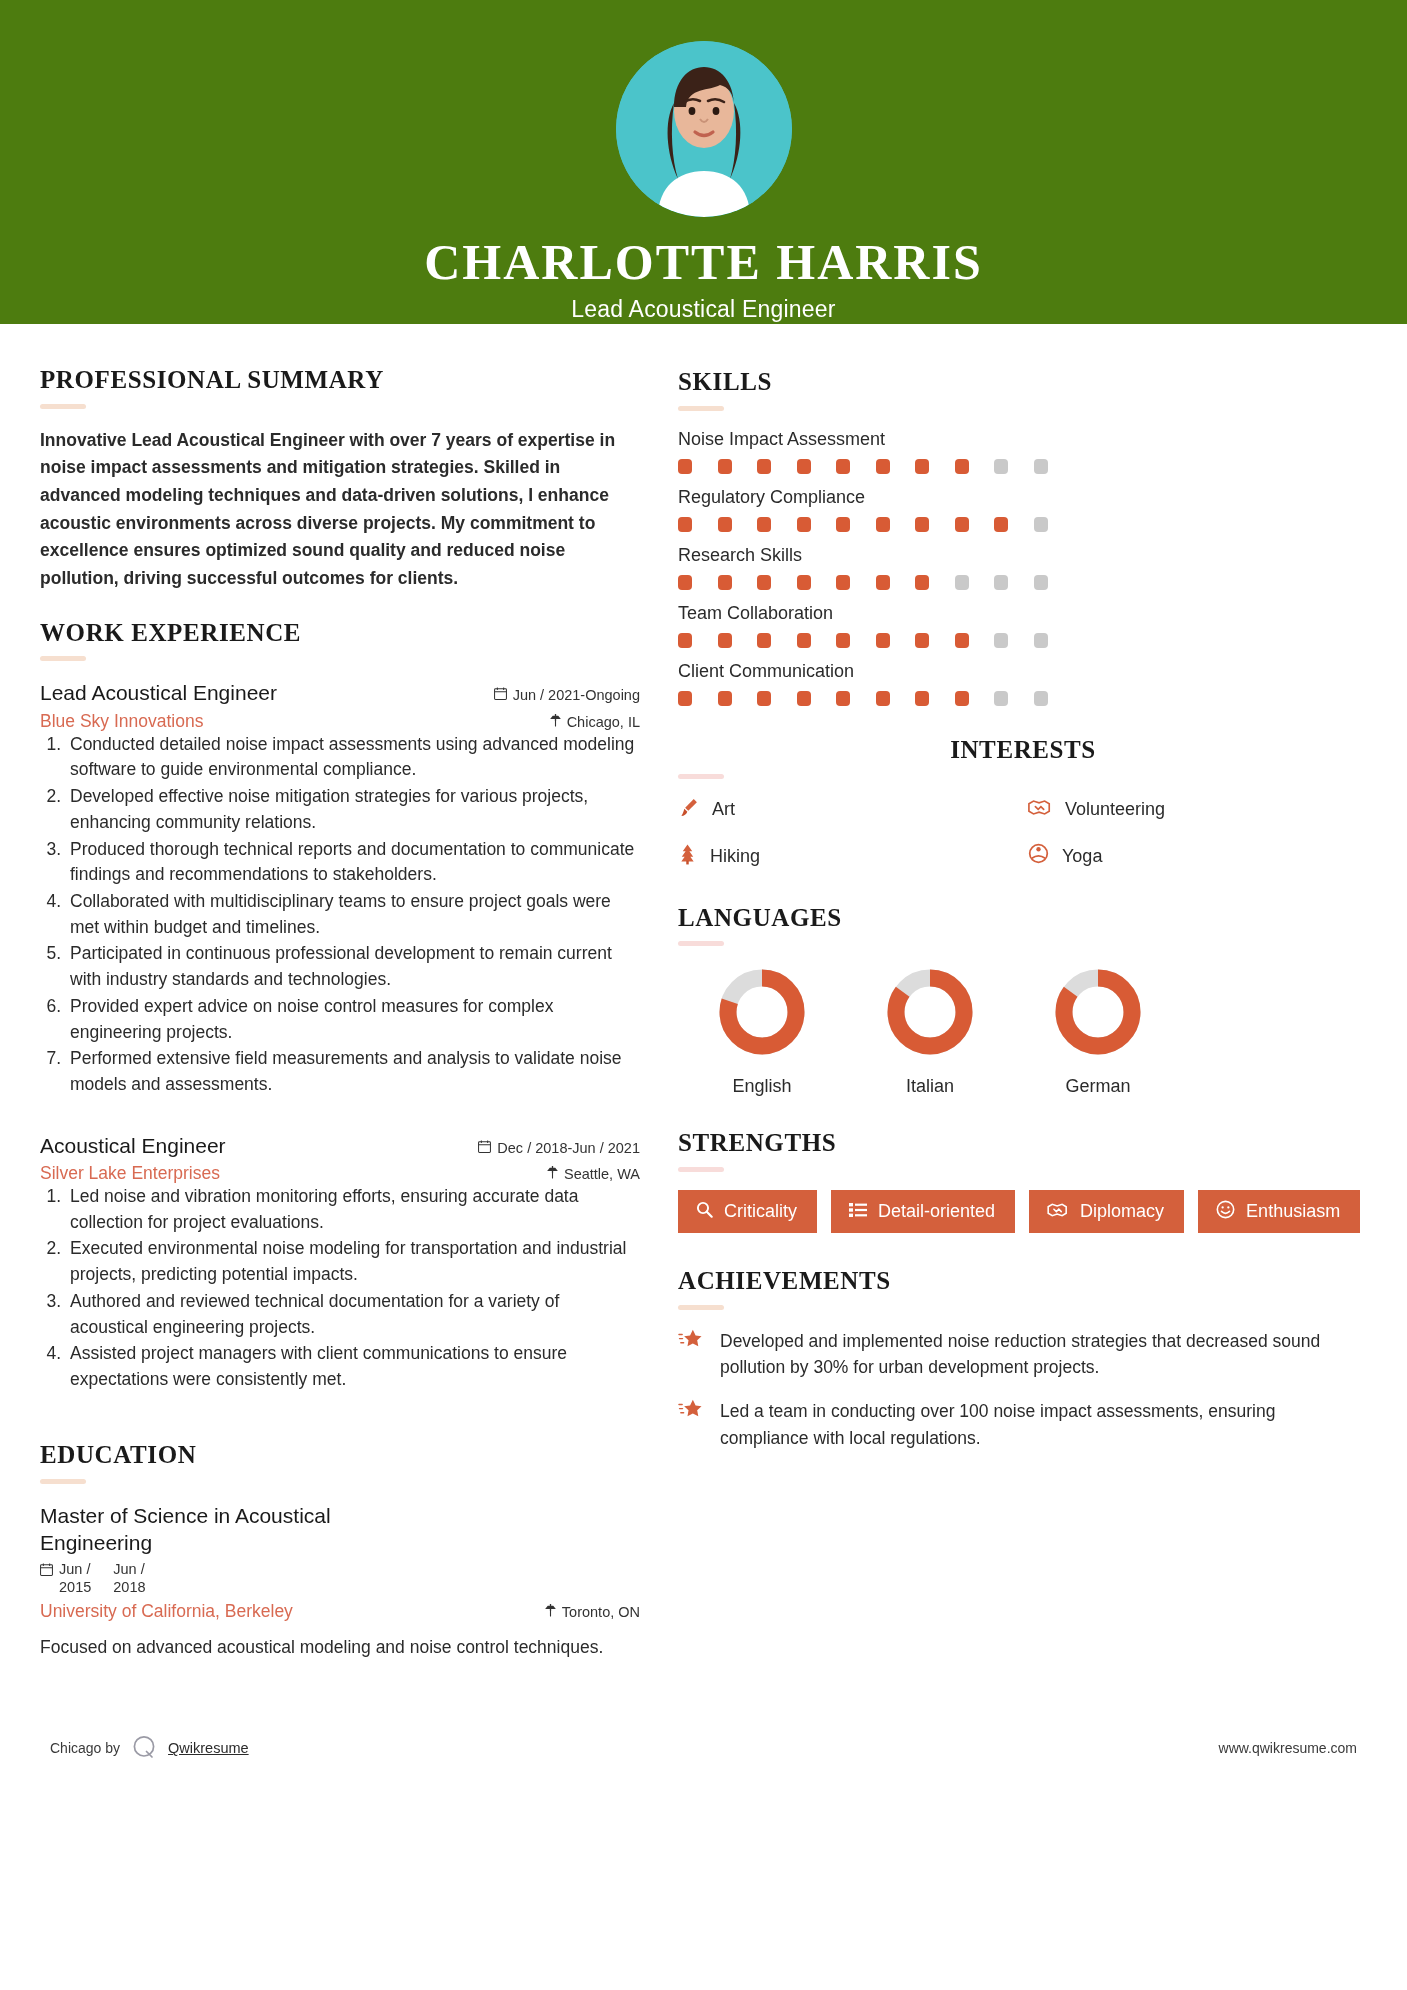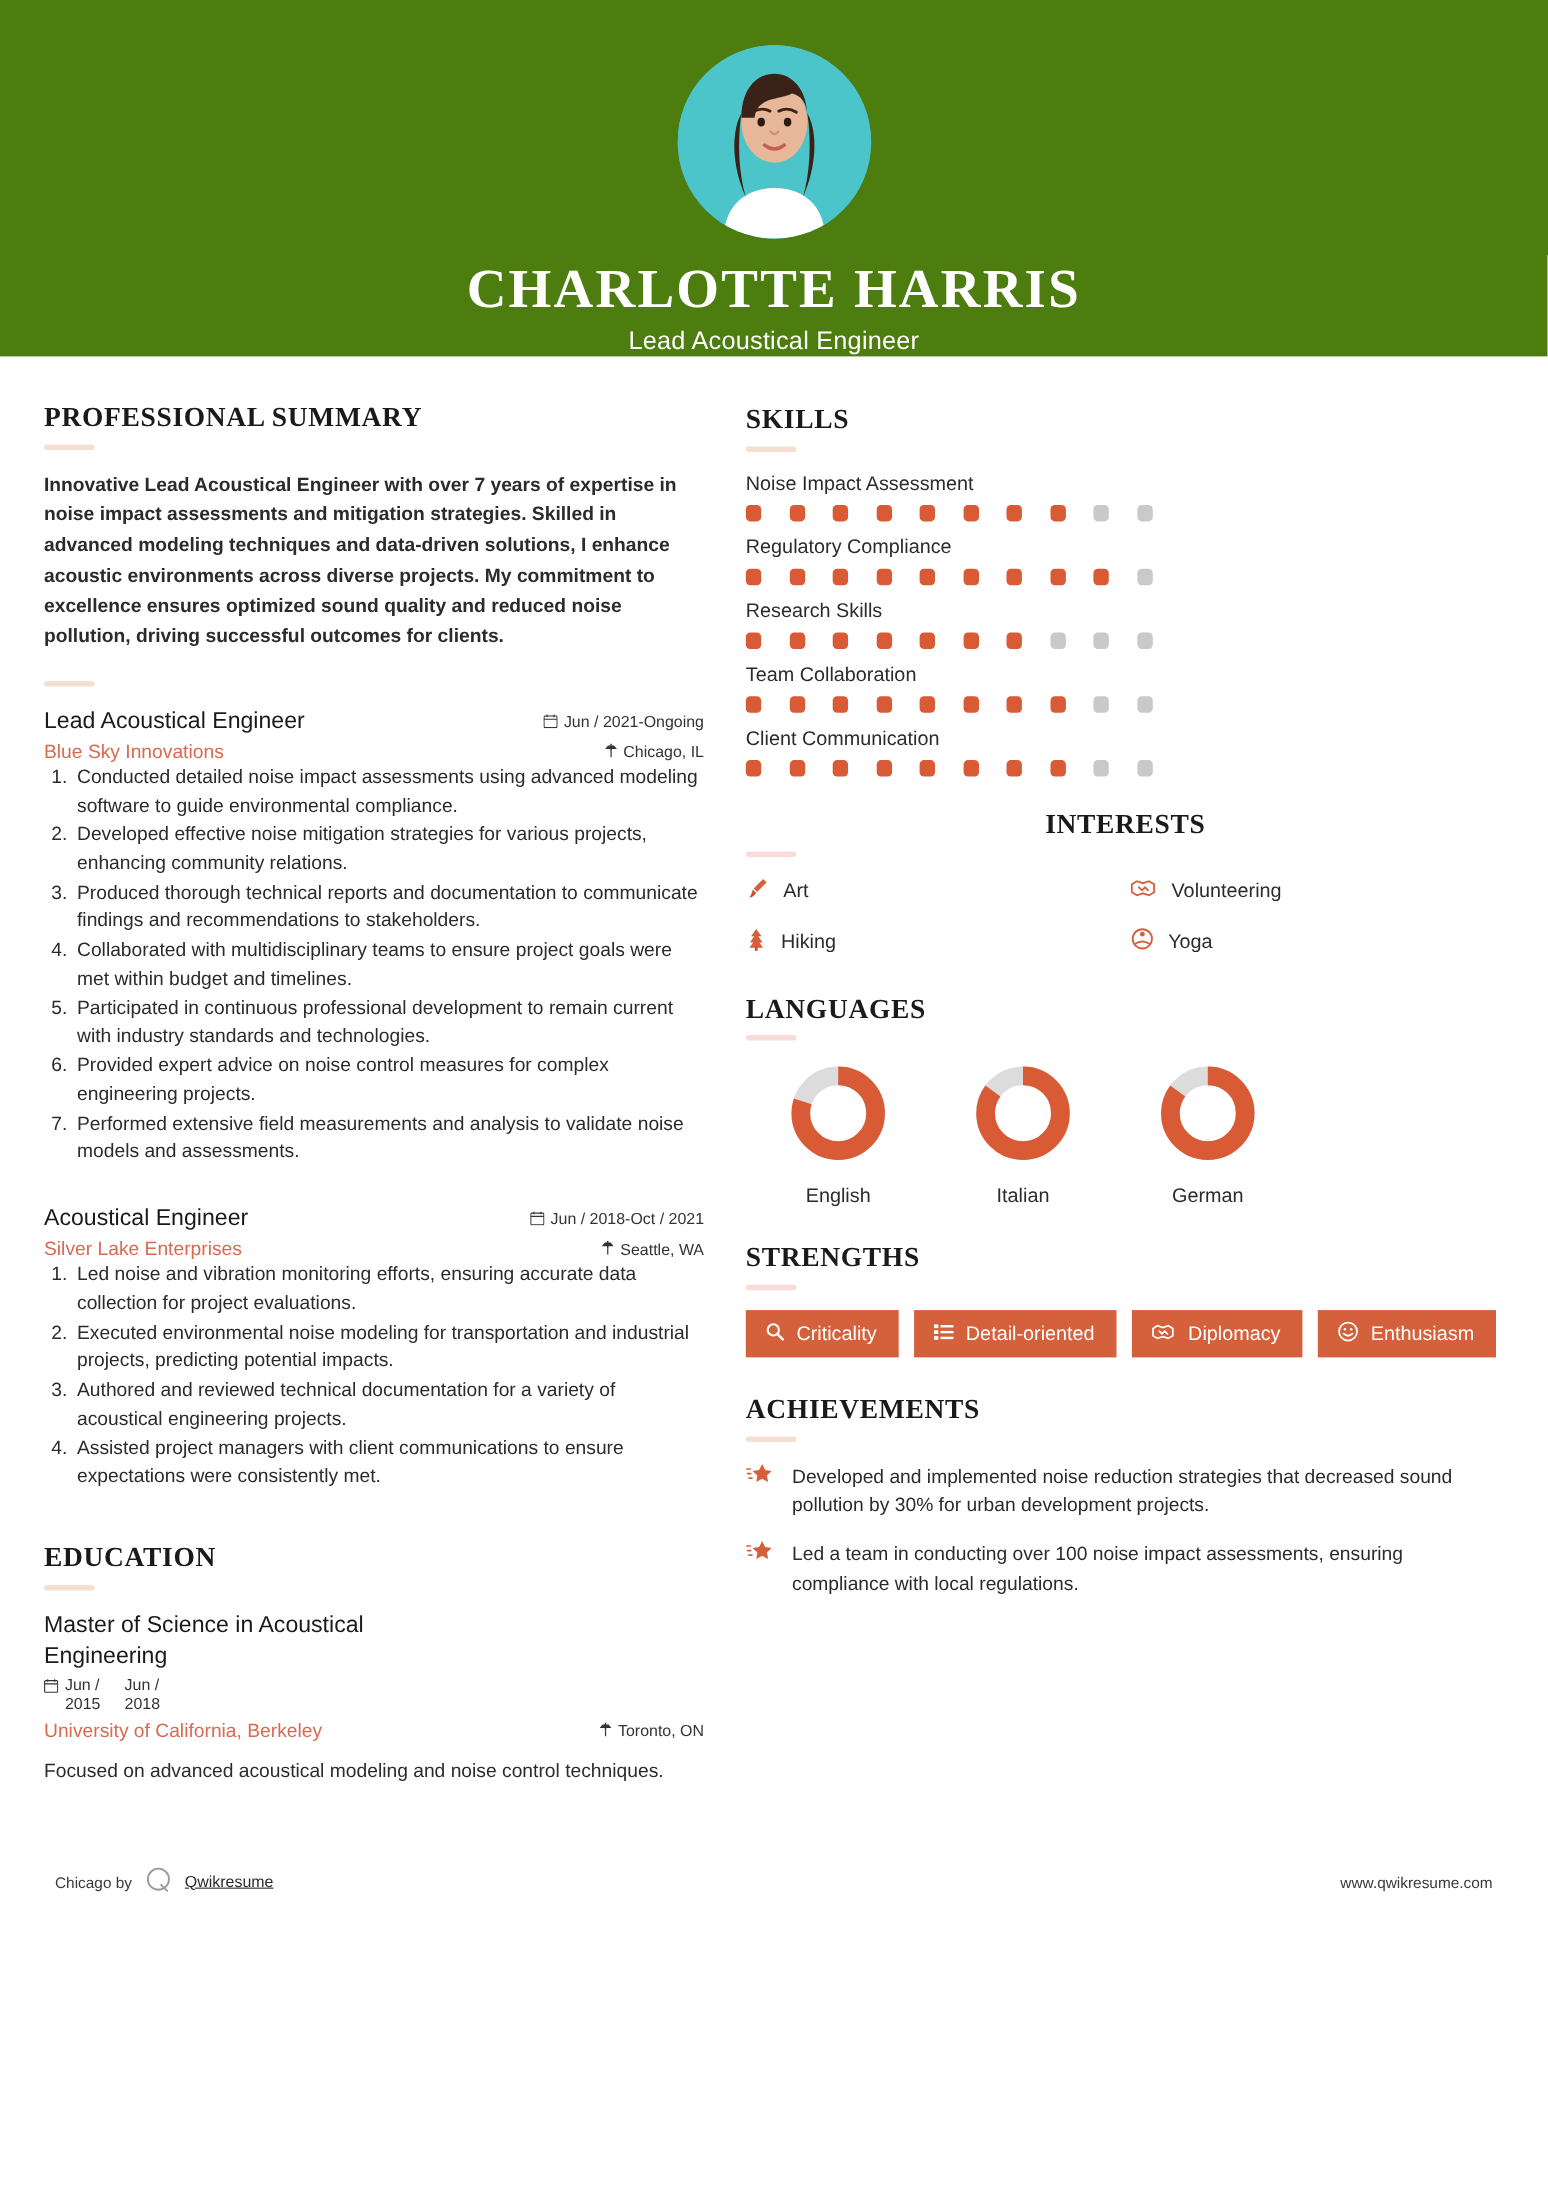--- a/index.html
+++ b/index.html
@@ -346,20 +346,21 @@
 
   <div class="col-left">
 
     <div class="sec-block">
       <div class="sec-title">PROFESSIONAL SUMMARY</div>
       <div class="sec-rule"></div>
       <div class="summary-text">Innovative Lead Acoustical Engineer with over 7 years of expertise in noise impact assessments and mitigation strategies. Skilled in advanced modeling techniques and data-driven solutions, I enhance acoustic environments across diverse projects. My commitment to excellence ensures optimized sound quality and reduced noise pollution, driving successful outcomes for clients.</div>
     </div>
 
     <div class="sec-block">
+      <div class="sec-title">WORK EXPERIENCE</div>
       <div class="sec-rule"></div>
 
       <div class="job">
         <div class="job-head">
           <div class="job-role">Lead Acoustical Engineer</div>
           <div class="job-meta">
             <span>
               <svg width="13" height="13" viewBox="0 0 14 14">
                   <rect x="0.6" y="2" width="12.8" height="11.4" rx="1" fill="none" stroke="#333" stroke-width="1.1"></rect>
                   <path d="M.6 5.2h12.8M3.6.6v2.6M10.4.6v2.6" stroke="#333" stroke-width="1.1"></path>
@@ -394,21 +395,21 @@
       <div class="job" style="margin-top:34px;">
         <div class="job-head">
           <div class="job-role">Acoustical Engineer</div>
           <div class="job-meta">
             <span>
               <svg width="13" height="13" viewBox="0 0 14 14">
                   <rect x="0.6" y="2" width="12.8" height="11.4" rx="1" fill="none" stroke="#333" stroke-width="1.1"></rect>
                   <path d="M.6 5.2h12.8M3.6.6v2.6M10.4.6v2.6" stroke="#333" stroke-width="1.1"></path>
                 </svg>
             </span>
-            <span>Jun / 2018-Oct / 2021</span>
+            <span>Dec / 2018-Jun / 2021</span>
           </div>
         </div>
         <div class="job-sub">
           <div class="job-company">Silver Lake Enterprises</div>
           <div class="job-meta">
             <span>
               <svg width="11" height="13" viewBox="0 0 11 13">
                   <path d="M5.5 0v7M1.5 4.3h8l-1.6-2h-4.8z" stroke="#333" stroke-width="1.3" fill="#333"></path>
                   <path d="M5.5 7v5.5" stroke="#333" stroke-width="1.1"></path>
                 </svg>

